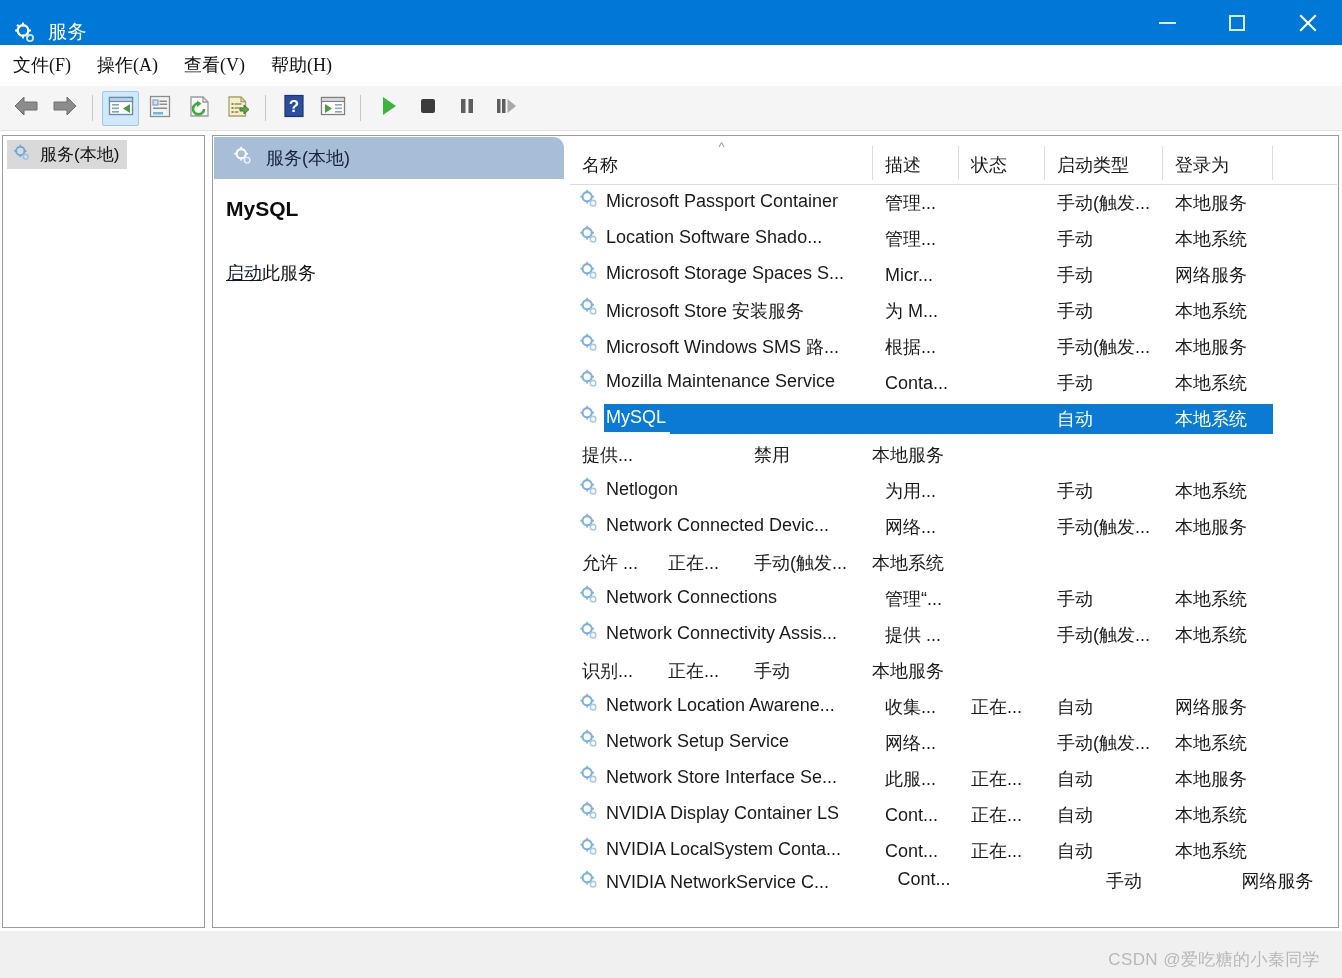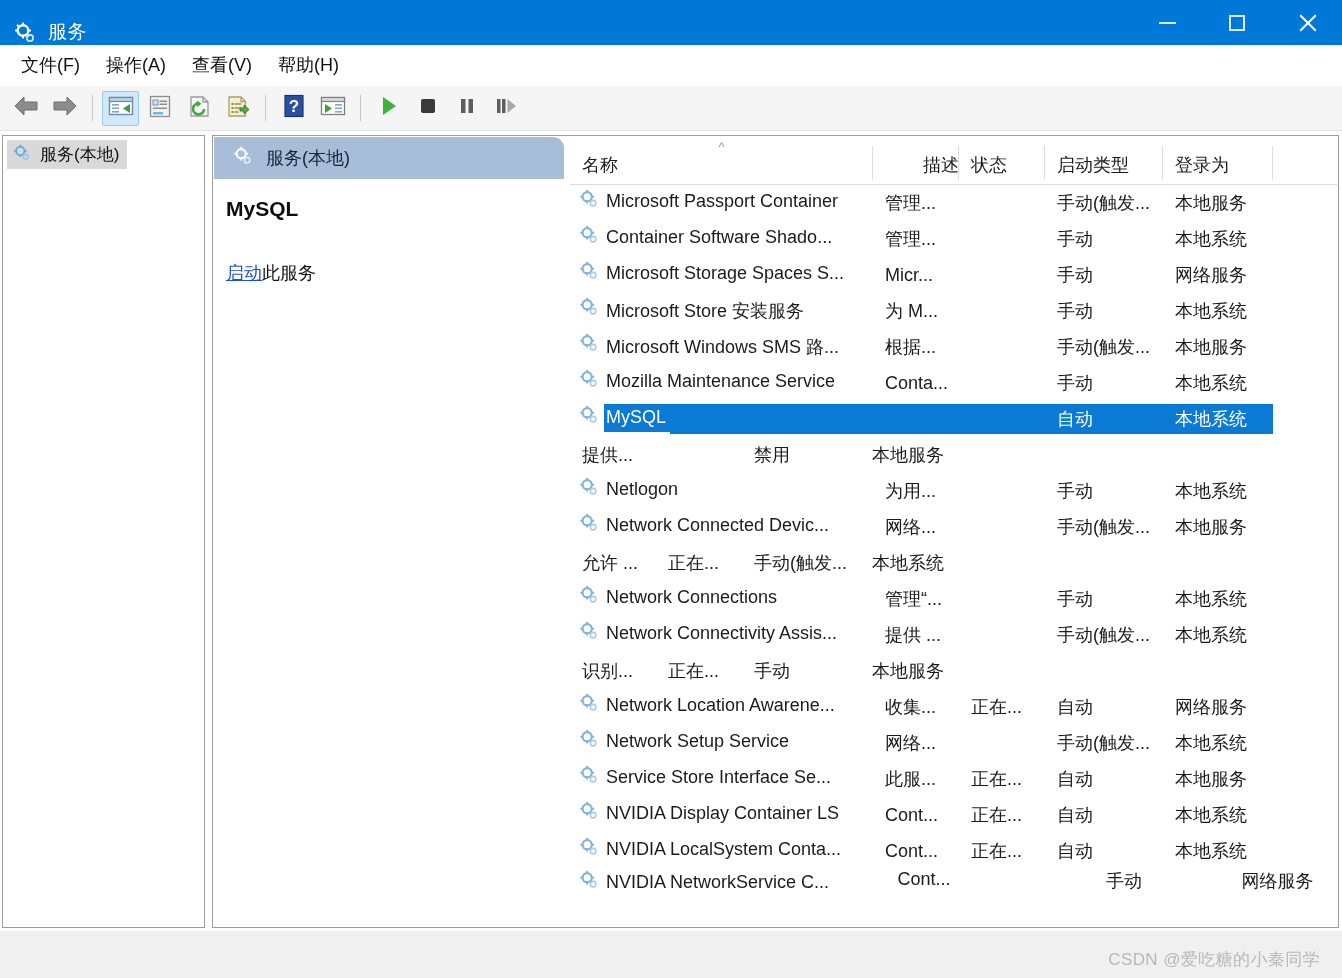--- a/index.html
+++ b/index.html
@@ -47,22 +47,23 @@
   }
   .close-glyph::before { transform: rotate(45deg); }
   .close-glyph::after  { transform: rotate(-45deg); }
 
   
   .menubar {
     position: absolute; left: 0; top: 45px;
     width: 1174px; height: 41px;
     background: #ffffff;
     display: flex; align-items: center;
-    padding-left: 10px;
+    padding-left: 2px;
     border-bottom: 1px solid #ffffff;
+    font-family: Liberation Serif, serif;
   }
   .menu-item {
     font-size: 18px; color: #111111;
     padding: 3px 11px; margin-right: 4px;
     cursor: default; white-space: nowrap;
   }
 
   
   .toolbar {
     position: absolute; left: 0; top: 86px;
@@ -129,21 +130,21 @@
     width: 350px; bottom: 1px;
     background: #ffffff;
     padding: 18px 16px 0 12px;
   }
   .svc-name {
     font-size: 21px; font-weight: bold; color: #0d0d0d;
     margin: 0 0 40px 0;
   }
   .svc-action { font-size: 18px; color: #111111; }
   .svc-action a {
-    color: #1d4ed8; text-decoration: underline; cursor: pointer;
+    color: #0f172a; text-decoration: underline; cursor: pointer;
   }
 
   
   .listview {
     position: absolute; left: 357px; top: 1px;
     right: 1px; bottom: 1px;
     background: #ffffff;
     overflow: hidden;
   }
   .lv-headrow {
@@ -164,21 +165,21 @@
   .lv-col .sort-asc {
     position: absolute; left: 50%; top: 4px;
     transform: translateX(-50%);
     font-size: 13px; color: #9a9a9a; line-height: 1;
   }
   .lv-col::after {
     content: ""; position: absolute; right: 0; top: 10px;
     width: 1px; height: 34px; background: #dcdcdc;
   }
   .lv-col.c-name  { width: 303px; }
-  .lv-col.c-desc  { width: 86px; justify-content: flex-end; }
+  .lv-col.c-desc  { width: 86px; }
   .lv-col.c-state { width: 86px; }
   .lv-col.c-start { width: 118px; }
   .lv-col.c-logon { width: 110px; }
   .lv-col.c-logon::after { background: #dcdcdc; }
 
   .lv-body { position: relative; }
   .lv-row {
     display: flex; align-items: center;
     height: 36px;
     cursor: default;
@@ -496,21 +497,21 @@
                   <span class="gear"><svg width="22" height="22" viewBox="0 0 24 24">
                       <circle cx="10" cy="9.5" r="5" fill="none" stroke="#7fb3dc" stroke-width="2.3"></circle>
                       <g fill="#7fb3dc">
                         <rect x="9" y="2" width="2" height="3"></rect>
                         <rect x="9" y="14" width="2" height="3"></rect>
                         <rect x="2.5" y="8.5" width="3" height="2"></rect>
                         <rect x="14.5" y="8.5" width="3" height="2"></rect>
                       </g>
                       <circle cx="16.5" cy="16.5" r="3" fill="none" stroke="#a9cbe6" stroke-width="1.7"></circle>
                     </svg></span>
-                  <span class="name-text">Container Software Shado...</span>
+                  <span class="name-text">Location Software Shado...</span>
                   <span class="name-fill"></span>
                 </span>
               </div>
               <div class="lv-cell c-desc">管理...</div>
               <div class="lv-cell c-state"></div>
               <div class="lv-cell c-start">手动</div>
               <div class="lv-cell c-logon">本地系统</div>
             </div>
             <div class="lv-row">
               <div class="lv-cell c-name">
@@ -778,21 +779,21 @@
                   <span class="gear"><svg width="22" height="22" viewBox="0 0 24 24">
                       <circle cx="10" cy="9.5" r="5" fill="none" stroke="#7fb3dc" stroke-width="2.3"></circle>
                       <g fill="#7fb3dc">
                         <rect x="9" y="2" width="2" height="3"></rect>
                         <rect x="9" y="14" width="2" height="3"></rect>
                         <rect x="2.5" y="8.5" width="3" height="2"></rect>
                         <rect x="14.5" y="8.5" width="3" height="2"></rect>
                       </g>
                       <circle cx="16.5" cy="16.5" r="3" fill="none" stroke="#a9cbe6" stroke-width="1.7"></circle>
                     </svg></span>
-                  <span class="name-text">Service Store Interface Se...</span>
+                  <span class="name-text">Network Store Interface Se...</span>
                   <span class="name-fill"></span>
                 </span>
               </div>
               <div class="lv-cell c-desc">此服...</div>
               <div class="lv-cell c-state">正在...</div>
               <div class="lv-cell c-start">自动</div>
               <div class="lv-cell c-logon">本地服务</div>
             </div>
             <div class="lv-row">
               <div class="lv-cell c-name">

